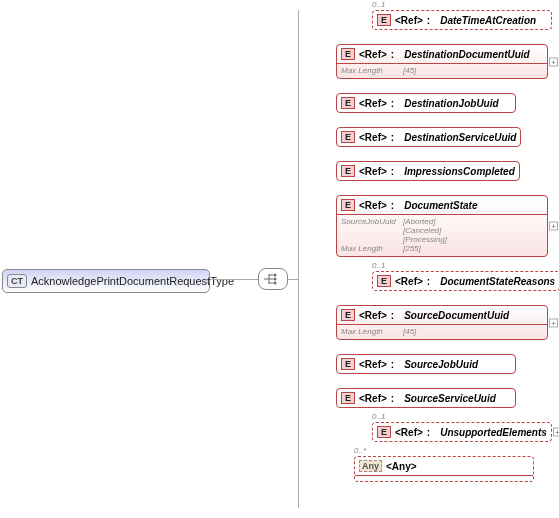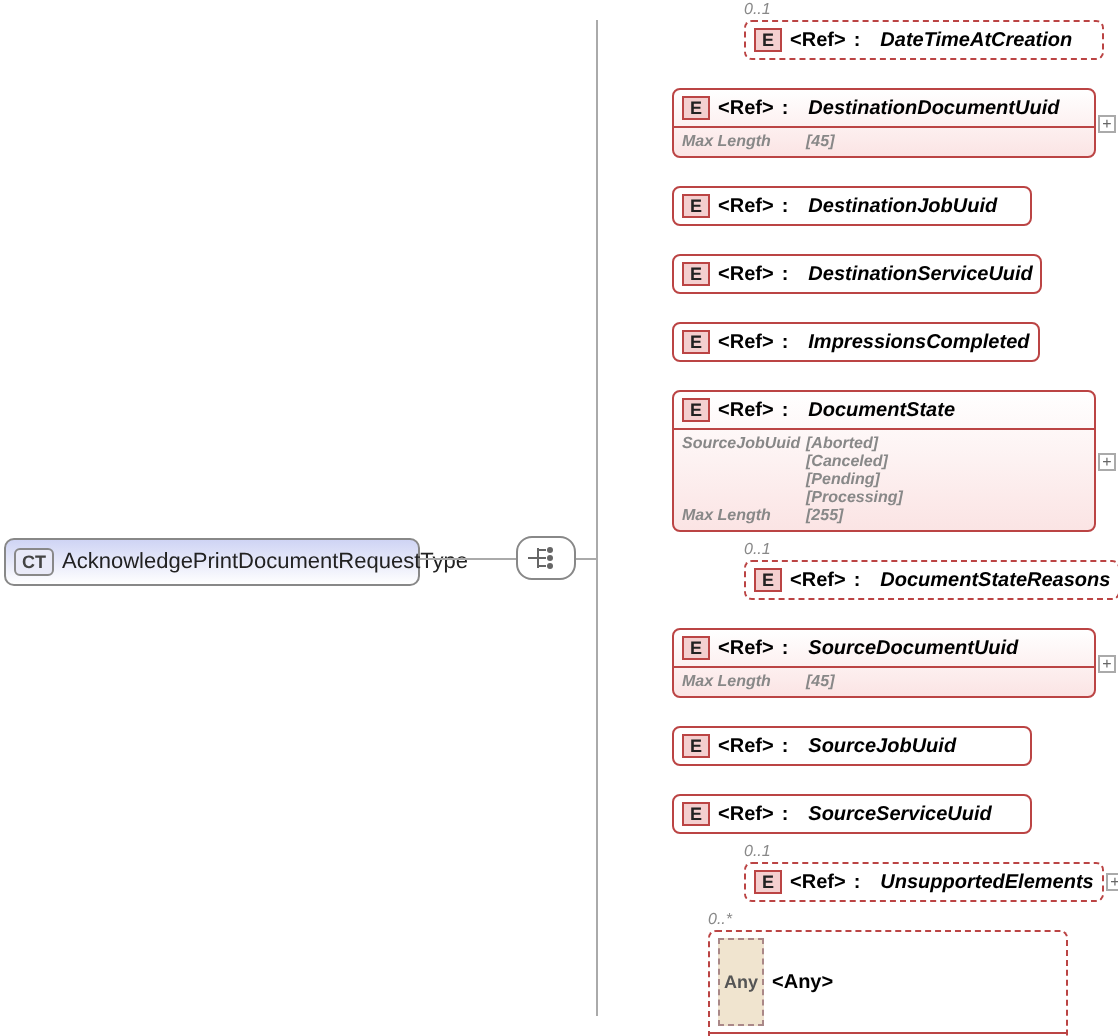--- a/index.html
+++ b/index.html
@@ -82,21 +82,21 @@
     border: 1px solid #b44;
     background: #f4cfcf;
     padding: 0px 3px;
     font-weight: bold;
     font-size: 9px;
     color: #222;
   }
   .any-badge {
     border: 1px dashed #a88;
     background: #f0e4cf;
-    padding: 16px 2px;
+    padding: 0px 2px;
     font-weight: bold;
     font-size: 9px;
     color: #555;
   }
   .ref-tag {
     font-weight: bold;
     font-size: 10px;
   }
   .colon {
     font-weight: bold;
@@ -110,21 +110,20 @@
   .divider {
     border-top: 1px solid #b44;
     margin: 3px -4px 2px -4px;
   }
   .meta-row {
     display: flex;
     gap: 6px;
     font-size: 8px;
     color: #888;
     font-style: italic;
-    font-weight: bold;
   }
   .meta-label { width: 56px; }
   .meta-val { }
   .plus {
     position: absolute;
     right: -11px;
     top: 50%;
     transform: translateY(-50%);
     width: 9px;
     height: 9px;
@@ -239,23 +238,20 @@
           <span class="colon">:</span>
           <span class="fieldname">DocumentState</span>
         </div><div class="divider"></div><div class="meta-row">
           <span class="meta-label">SourceJobUuid</span>
           <span class="meta-val">[Aborted]</span>
         </div><div class="meta-row">
           <span class="meta-label"></span>
           <span class="meta-val">[Canceled]</span>
         </div><div class="meta-row">
           <span class="meta-label"></span>
-          <span class="meta-val">[Pending]</span>
-        </div><div class="meta-row">
-          <span class="meta-label"></span>
           <span class="meta-val">[Processing]</span>
         </div><div class="meta-row">
           <span class="meta-label">Max Length</span>
           <span class="meta-val">[255]</span>
         </div><div class="plus">+</div></div></div>
     <div class="item-wrap"><div class="occ" style="margin-left: 36px;">0..1</div><div class="item-box dashed" style="margin-left: 36px;"><div class="row1">
           <span class="e-badge">E</span>
           <span class="ref-tag">&lt;Ref&gt;</span>
           <span class="colon">:</span>
           <span class="fieldname">DocumentStateReasons</span>

